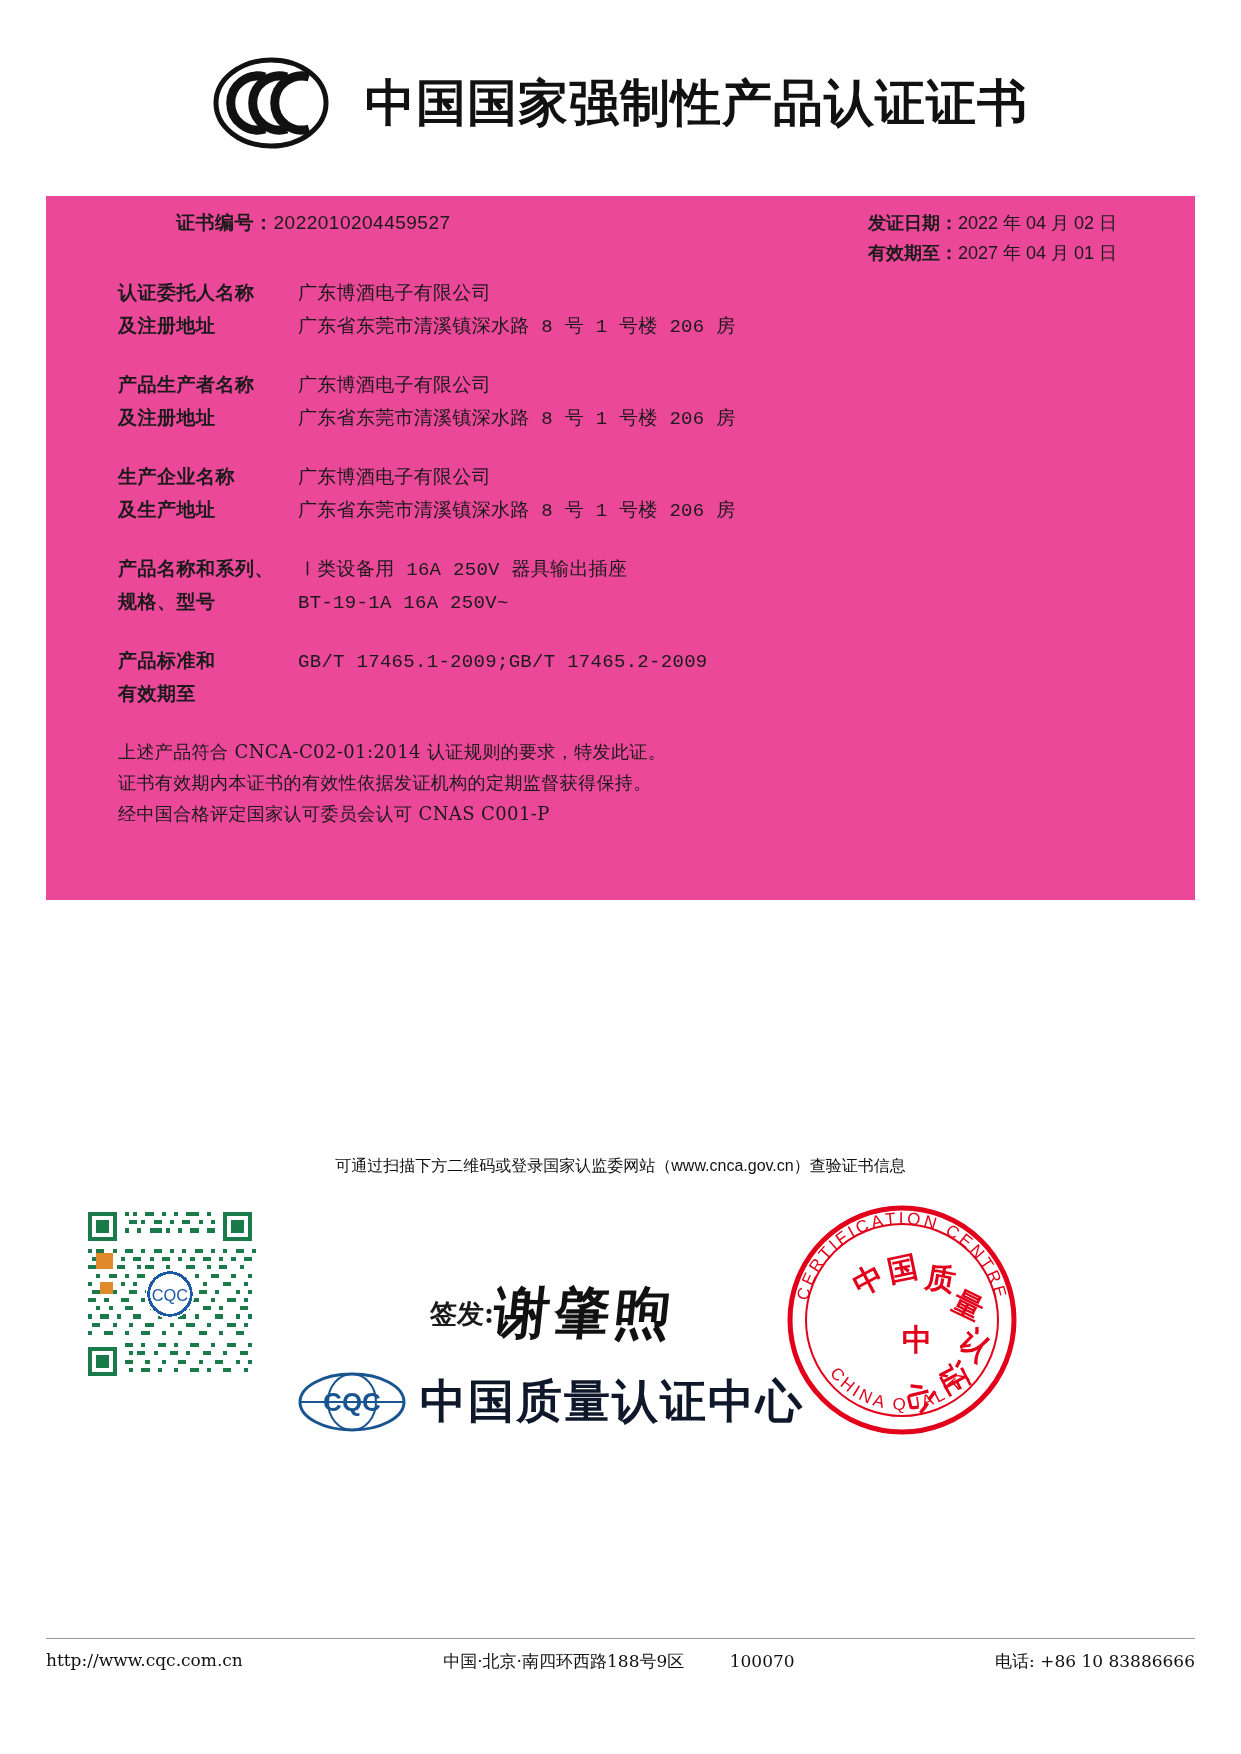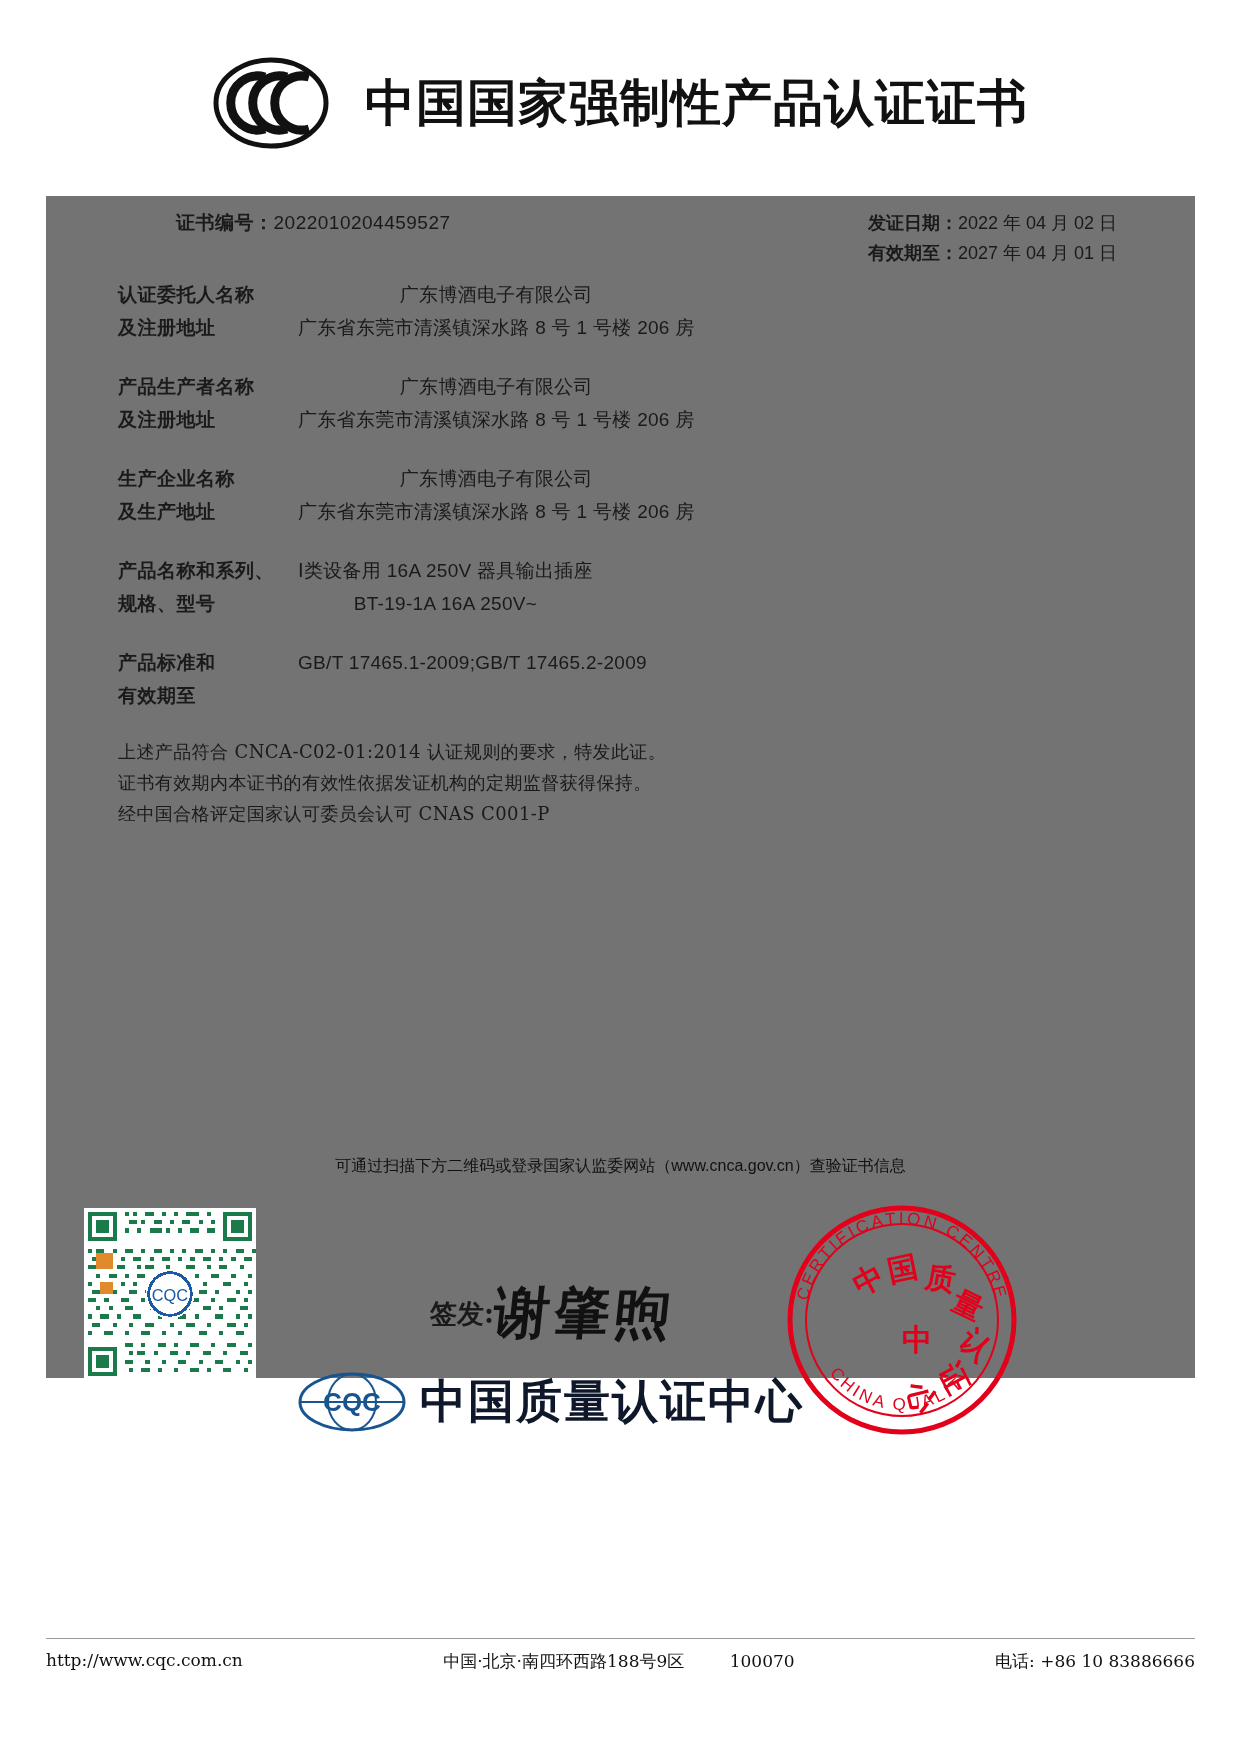--- a/index.html
+++ b/index.html
@@ -41,22 +41,22 @@
     color: #111;
     white-space: nowrap;
   }
 
   
   .panel {
     position: absolute;
     left: 46px;
     top: 196px;
     width: 1149px;
-    height: 1182px;
-    background: #737373;
+    height: 704px;
+    background: #ec4899;
   }
 
   .cert-no {
     position: absolute;
     left: 130px;
     top: 14px;
     font-size: 19px;
     letter-spacing: 0.5px;
   }
   .cert-no .lbl {
@@ -80,39 +80,40 @@
     font-weight: bold;
     font-family: "DejaVu Serif", serif;
   }
 
   
   .fields {
     position: absolute;
     left: 72px;
     top: 82px;
     width: 1000px;
+    font-family: Liberation Mono, monospace;
   }
   .field {
     display: flex;
     margin-bottom: 26px;
   }
   .field .label {
     width: 180px;
     flex: none;
     font-weight: bold;
     font-size: 19px;
     line-height: 33px;
     letter-spacing: 0.5px;
   }
   .field .value {
     font-size: 19px;
     line-height: 33px;
     letter-spacing: 0.3px;
   }
-  .field .value .line { white-space: nowrap; text-align: center; }
+  .field .value .line { white-space: nowrap; }
 
   
   .notes {
     position: absolute;
     left: 72px;
     top: 540px;
     font-family: "DejaVu Serif", serif;
     font-size: 18px;
     line-height: 31px;
     letter-spacing: 0.4px;

